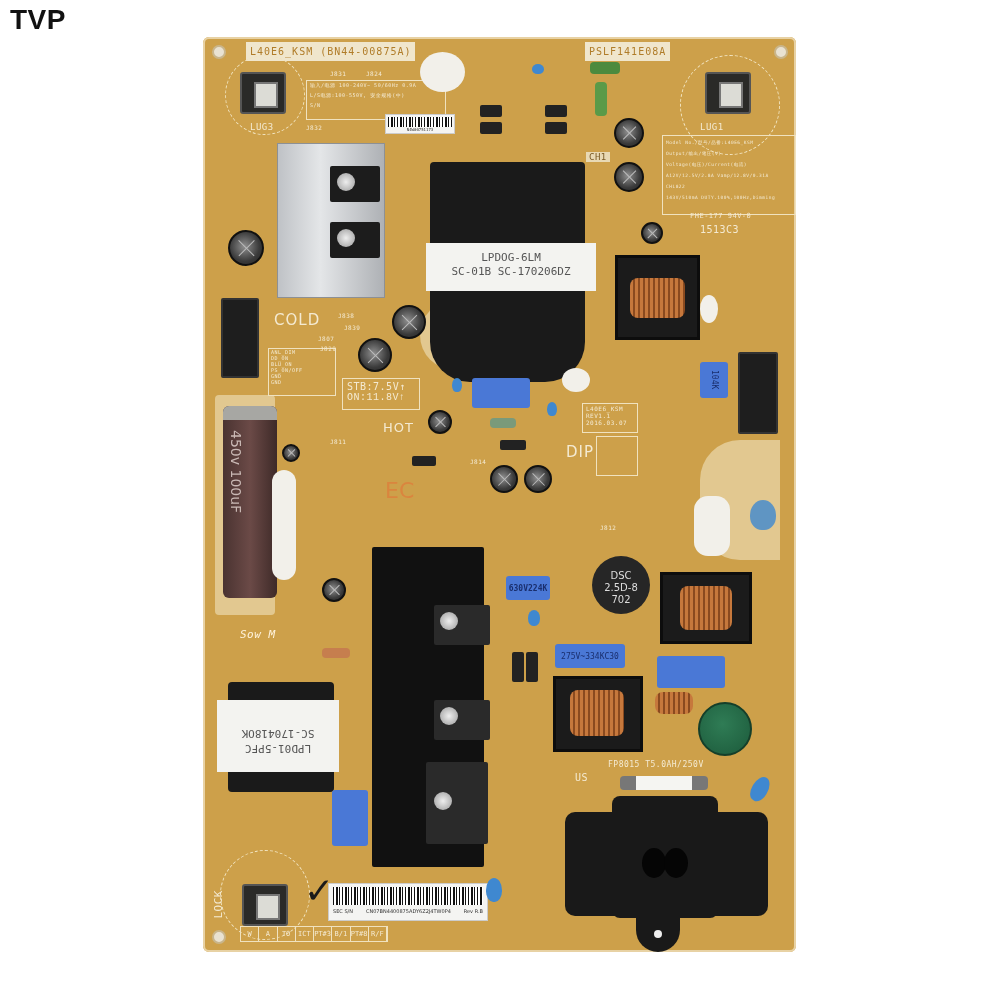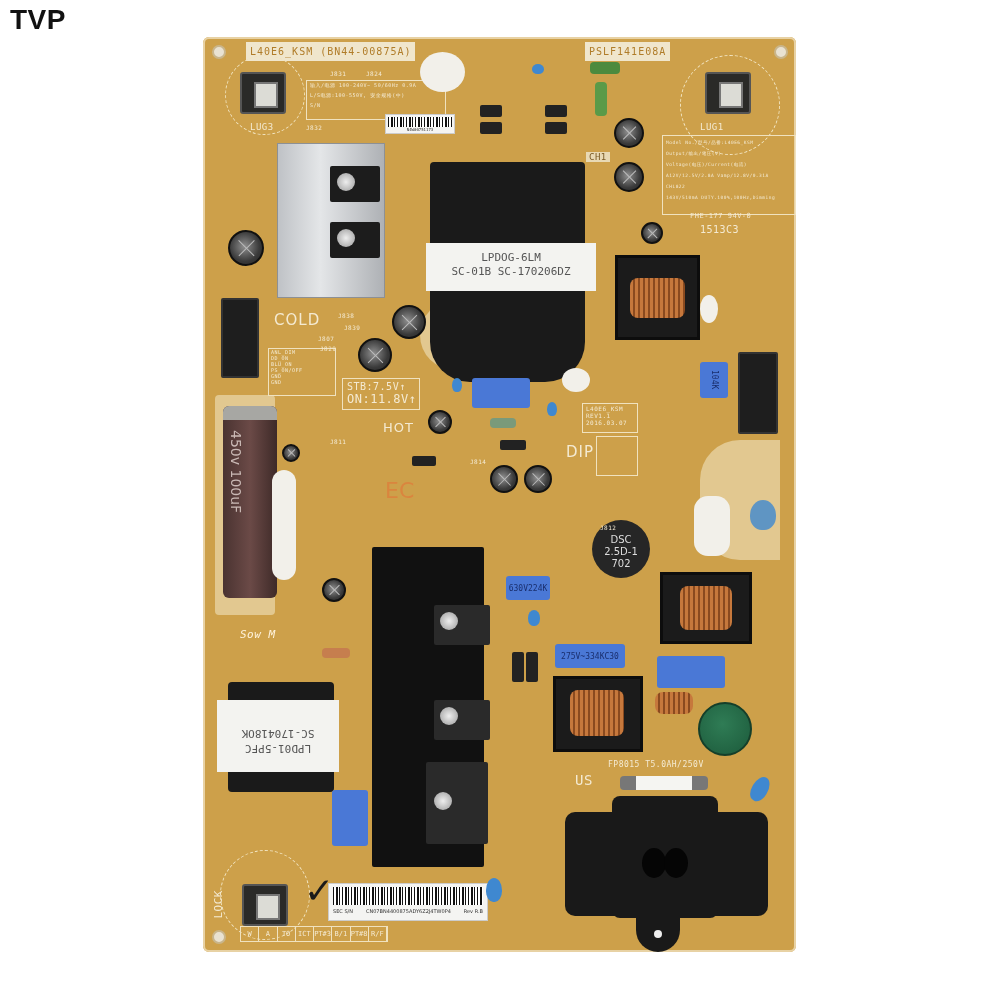--- a/index.html
+++ b/index.html
@@ -121,21 +121,21 @@
   <div class="silk" style="font-size:5px; padding-left:2px;">ANL_DIM</div>
   <div class="silk" style="font-size:5px; padding-left:2px;">DD_ON</div>
   <div class="silk" style="font-size:5px; padding-left:2px;">BLU_ON</div>
   <div class="silk" style="font-size:5px; padding-left:2px;">PS_ON/OFF</div>
   <div class="silk" style="font-size:5px; padding-left:2px;">GND</div>
   <div class="silk" style="font-size:5px; padding-left:2px;">GND</div>
 </div>
 
 <div class="abs silk-box" style="left:342px; top:378px; width:78px; height:32px; padding:2px 4px;">
   <div class="silk" style="font-size:10px;">STB:7.5V↑</div>
-  <div class="silk" style="font-size:12px;">ON:11.8V↑</div>
+  <div class="silk" style="font-size:10px;font-family:Liberation Mono, monospace;">ON:11.8V↑</div>
 </div>
 
 <div class="abs transformer" style="left:430px; top:162px; width:155px; height:220px; border-radius:4px 4px 40px 40px;"></div>
 <div class="abs xlabel" style="left:426px; top:243px; width:170px; height:48px; padding-top:8px; font-size:11px; line-height:14px;">
   <div>LPDOG-6LM</div>
   <div>SC-01B SC-170206DZ</div>
 </div>
 <div class="abs silk" style="left:586px; top:152px; background:#e8d9b4; color:#7a5a24; padding:0 3px;">CH1</div>
 
 <div class="abs silk-box" style="left:662px; top:135px; width:134px; height:80px; padding:1px 3px;">
@@ -201,45 +201,45 @@
 <div class="abs silk" style="left:240px; top:628px; font-size:11px; color:#fff3dc; font-style:italic;">Sow M</div>
 <div class="abs resistor" style="left:322px; top:648px; width:28px; height:10px; background:#c67e4e;"></div>
 
 <div class="abs transformer" style="left:228px; top:682px; width:106px; height:110px;"></div>
 <div class="abs xlabel" style="left:217px; top:700px; width:122px; height:72px; padding-top:16px; font-size:11px; line-height:15px; transform:rotate(180deg);">
   <div>LPD01-5PFC</div>
   <div>SC-170418OK</div>
 </div>
 <div class="abs bluebox" style="left:332px; top:790px; width:36px; height:56px; writing-mode:vertical-rl; font-size:6px;"></div>
 
-<div class="abs bluebox" style="left:506px; top:576px; width:44px; height:24px;">630V224K</div>
-<div class="abs thermistor" style="left:592px; top:520px; width:58px; height:58px;">
+<div class="abs bluebox" style="left:506px; top:576px; width:44px; height:24px;font-weight:bold;">630V224K</div>
+<div class="abs thermistor" style="left:592px; top:556px; width:58px; height:58px;">
   <div>DSC</div>
-  <div>2.5D-1</div>
+  <div>2.5D-8</div>
   <div>702</div>
 </div>
 <div class="abs bluebox" style="left:555px; top:644px; width:70px; height:24px;">275V~334KC30</div>
 <div class="abs bluecap" style="left:528px; top:610px; width:12px; height:16px;"></div>
 <div class="abs diode" style="left:512px; top:652px; width:12px; height:30px;"></div>
 <div class="abs diode" style="left:526px; top:652px; width:12px; height:30px;"></div>
 
 <div class="abs coil-frame" style="left:660px; top:572px; width:92px; height:72px;"></div>
 <div class="abs coil" style="left:680px; top:586px; width:52px; height:44px;"></div>
 <div class="abs coil-frame" style="left:553px; top:676px; width:90px; height:76px;"></div>
 <div class="abs coil" style="left:570px; top:690px; width:54px; height:46px;"></div>
 <div class="abs bluebox" style="left:657px; top:656px; width:68px; height:32px;"></div>
 <div class="abs coil" style="left:655px; top:692px; width:38px; height:22px;"></div>
 <div class="abs varistor" style="left:698px; top:702px; width:54px; height:54px;"></div>
 <div class="abs white-blob" style="left:694px; top:496px; width:36px; height:60px; border-radius:14px;"></div>
 <div class="abs bluecap" style="left:750px; top:500px; width:26px; height:30px; opacity:0.8;"></div>
 <div class="abs bluecap" style="left:752px; top:776px; width:16px; height:26px; transform:rotate(30deg);"></div>
 
 <div class="abs silk" style="left:608px; top:760px; font-size:8px;">FP8015 T5.0AH/250V</div>
 <div class="abs fuse" style="left:620px; top:776px; width:88px; height:14px;"></div>
-<div class="abs silk" style="left:575px; top:772px; font-size:14px;">US</div>
+<div class="abs silk" style="left:575px; top:772px; font-size:10px;">US</div>
 
 <div class="abs socket" style="left:565px; top:812px; width:64px; height:104px; border-radius:10px 0 0 10px;"></div>
 <div class="abs socket" style="left:704px; top:812px; width:64px; height:104px; border-radius:0 10px 10px 0;"></div>
 <div class="abs socket" style="left:612px; top:796px; width:106px; height:122px;"></div>
 <div class="abs socket" style="left:636px; top:900px; width:44px; height:52px; border-radius:0 0 22px 22px;"></div>
 <div class="abs" style="left:642px; top:848px; width:24px; height:30px; border-radius:50%; background:#050505;"></div>
 <div class="abs" style="left:664px; top:848px; width:24px; height:30px; border-radius:50%; background:#050505;"></div>
 <div class="abs" style="left:654px; top:930px; width:8px; height:8px; border-radius:50%; background:#eee;"></div>
 
 <div class="abs barcode" style="left:328px; top:883px; width:160px; height:38px; padding:3px 4px;">

